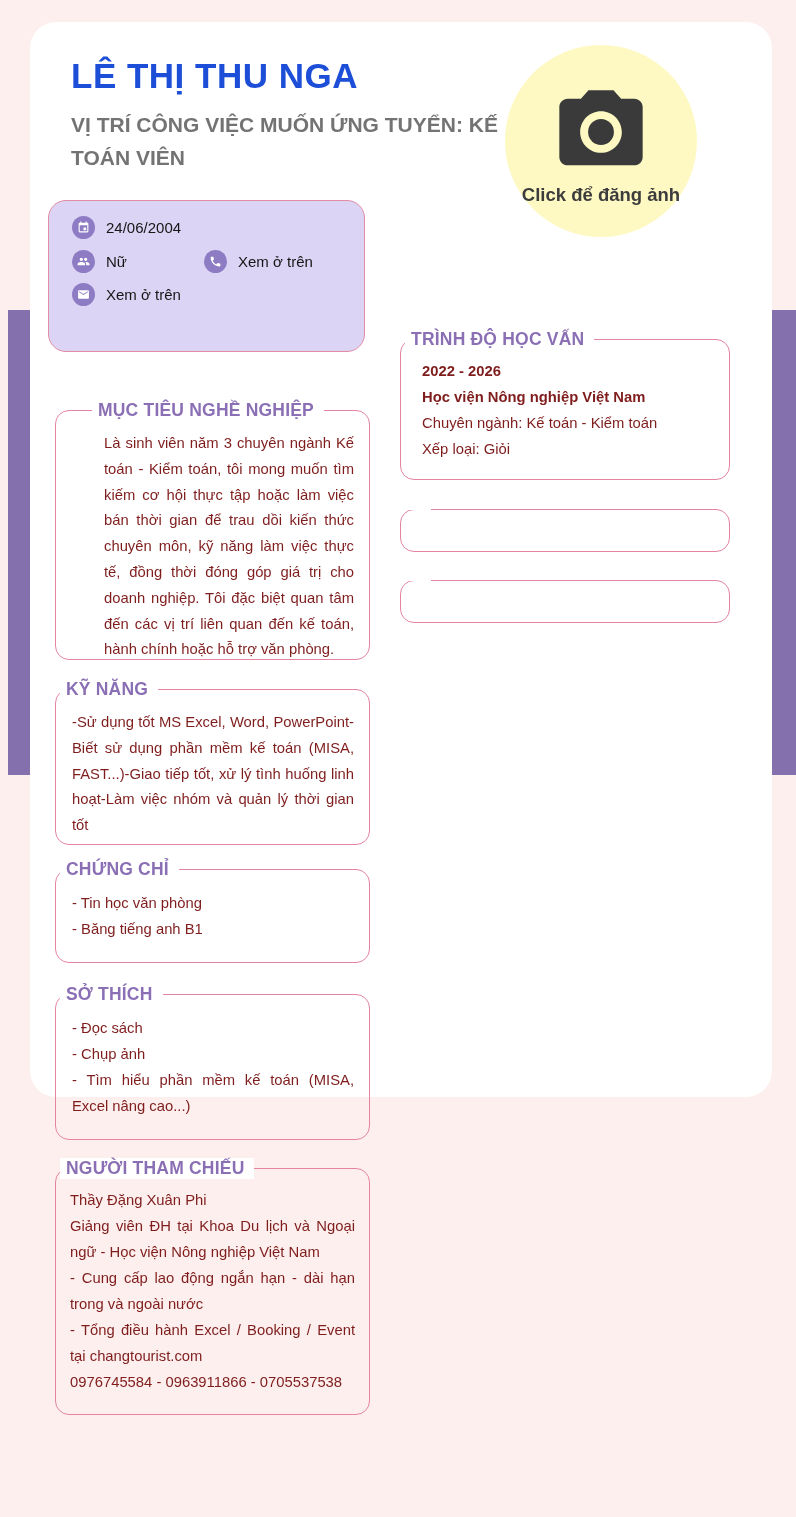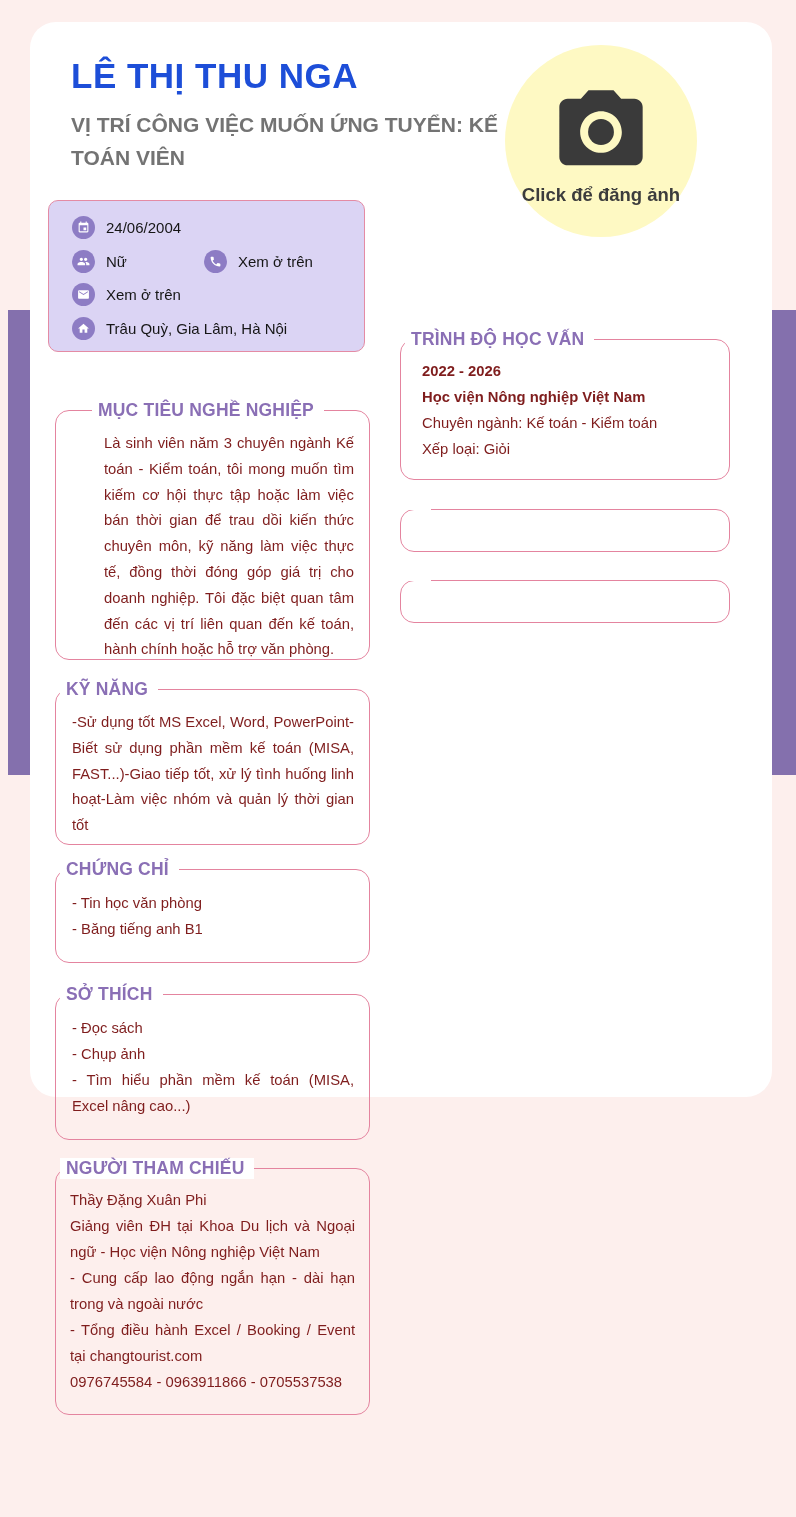--- a/index.html
+++ b/index.html
@@ -19,21 +19,21 @@
   .position { position:absolute; left:71px; top:108px; width:460px; font-size:21px; font-weight:700; line-height:33px; color:#737373; }
 
   
   .photo { position:absolute; left:505px; top:45px; width:192px; height:192px; border-radius:50%;
            background:#fef9c3; display:flex; flex-direction:column; align-items:center; justify-content:center; cursor:pointer; }
   .photo svg { margin-top:6px; }
   .photo-label { margin-top:-2px; font-size:18.5px; font-weight:600; color:#3c3c3c; }
 
   
   .contact { position:absolute; left:48px; top:200px; width:317px; height:152px;
-             background:#dbd4f4; border:1.5px solid #e48ba4; border-radius:10px; padding:10px 0 0 23px; }
+             background:#dbd4f4; border:1.5px solid #e48ba4; border-radius:18px; padding:10px 0 0 23px; }
   .c-row { position:relative; display:flex; align-items:center; height:33.5px; }
   .c-ico { width:23px; height:23px; border-radius:50%; background:#8d7cc4; flex:0 0 23px;
            display:flex; align-items:center; justify-content:center; margin-right:11px; }
   .c-ico svg { width:13px; height:13px; fill:#ffffff; }
   .c-txt { font-size:15px; color:#161616; }
   .c-phone { position:absolute; left:132px; top:0; height:33.5px; display:flex; align-items:center; }
 
   
   fieldset { position:absolute; border:1.6px solid #e4849f; border-radius:14px; min-inline-size:0; background:transparent; }
   legend { margin-left:4px; padding:0 10px 0 6px; background:#ffffff; font-size:17.5px; font-weight:700;
@@ -105,28 +105,20 @@
       </span>
     </div>
     <div class="c-row">
       <span class="c-ico">
         <svg viewBox="0 0 24 24">
             <path d="M20 4H4c-1.1 0-1.99.9-1.99 2L2 18c0 1.1.9 2 2 2h16c1.1 0 2-.9 2-2V6c0-1.1-.9-2-2-2zm0 4-8 5-8-5V6l8 5 8-5v2z"></path>
           </svg>
       </span>
       <span class="c-txt">Xem ở trên</span>
     </div>
-    <div class="c-row">
-      <span class="c-ico">
-        <svg viewBox="0 0 24 24">
-            <path d="M10 20v-6h4v6h5v-8h3L12 3 2 12h3v8z"></path>
-          </svg>
-      </span>
-      <span class="c-txt">Trâu Quỳ, Gia Lâm, Hà Nội</span>
-    </div>
   </div>
 
   <fieldset id="objective">
     <legend>MỤC TIÊU NGHỀ NGHIỆP</legend>
     <div class="fs-body just">Là sinh viên năm 3 chuyên ngành Kế toán - Kiểm toán, tôi mong muốn tìm kiếm cơ hội thực tập hoặc làm việc bán thời gian để trau dồi kiến thức chuyên môn, kỹ năng làm việc thực tế, đồng thời đóng góp giá trị cho doanh nghiệp. Tôi đặc biệt quan tâm đến các vị trí liên quan đến kế toán, hành chính hoặc hỗ trợ văn phòng.</div>
   </fieldset>
 
   <fieldset id="skills">
     <legend>KỸ NĂNG</legend>
     <div class="fs-body just">-Sử dụng tốt MS Excel, Word, PowerPoint-Biết sử dụng phần mềm kế toán (MISA, FAST...)-Giao tiếp tốt, xử lý tình huống linh hoạt-Làm việc nhóm và quản lý thời gian tốt</div>

